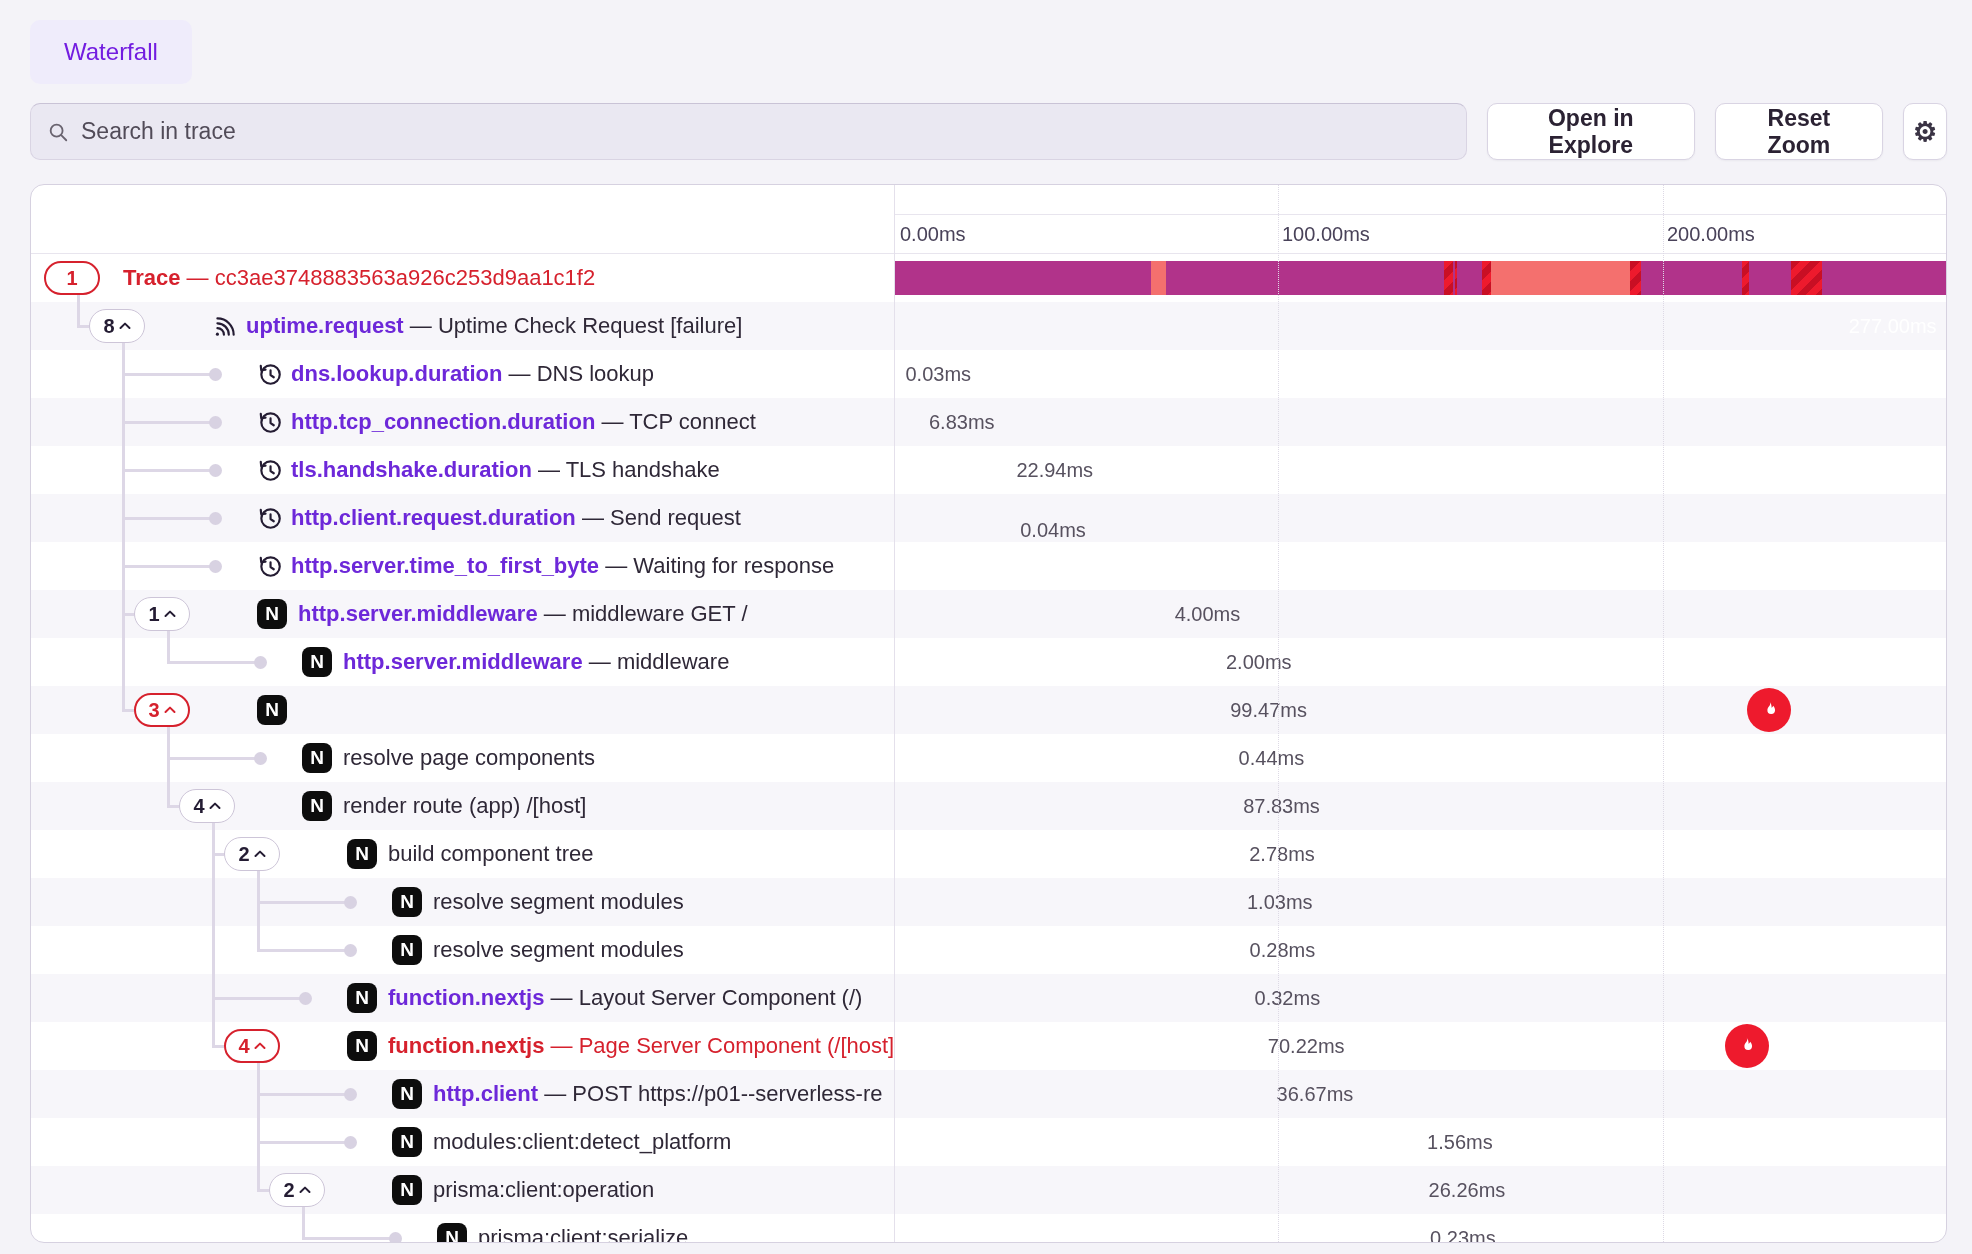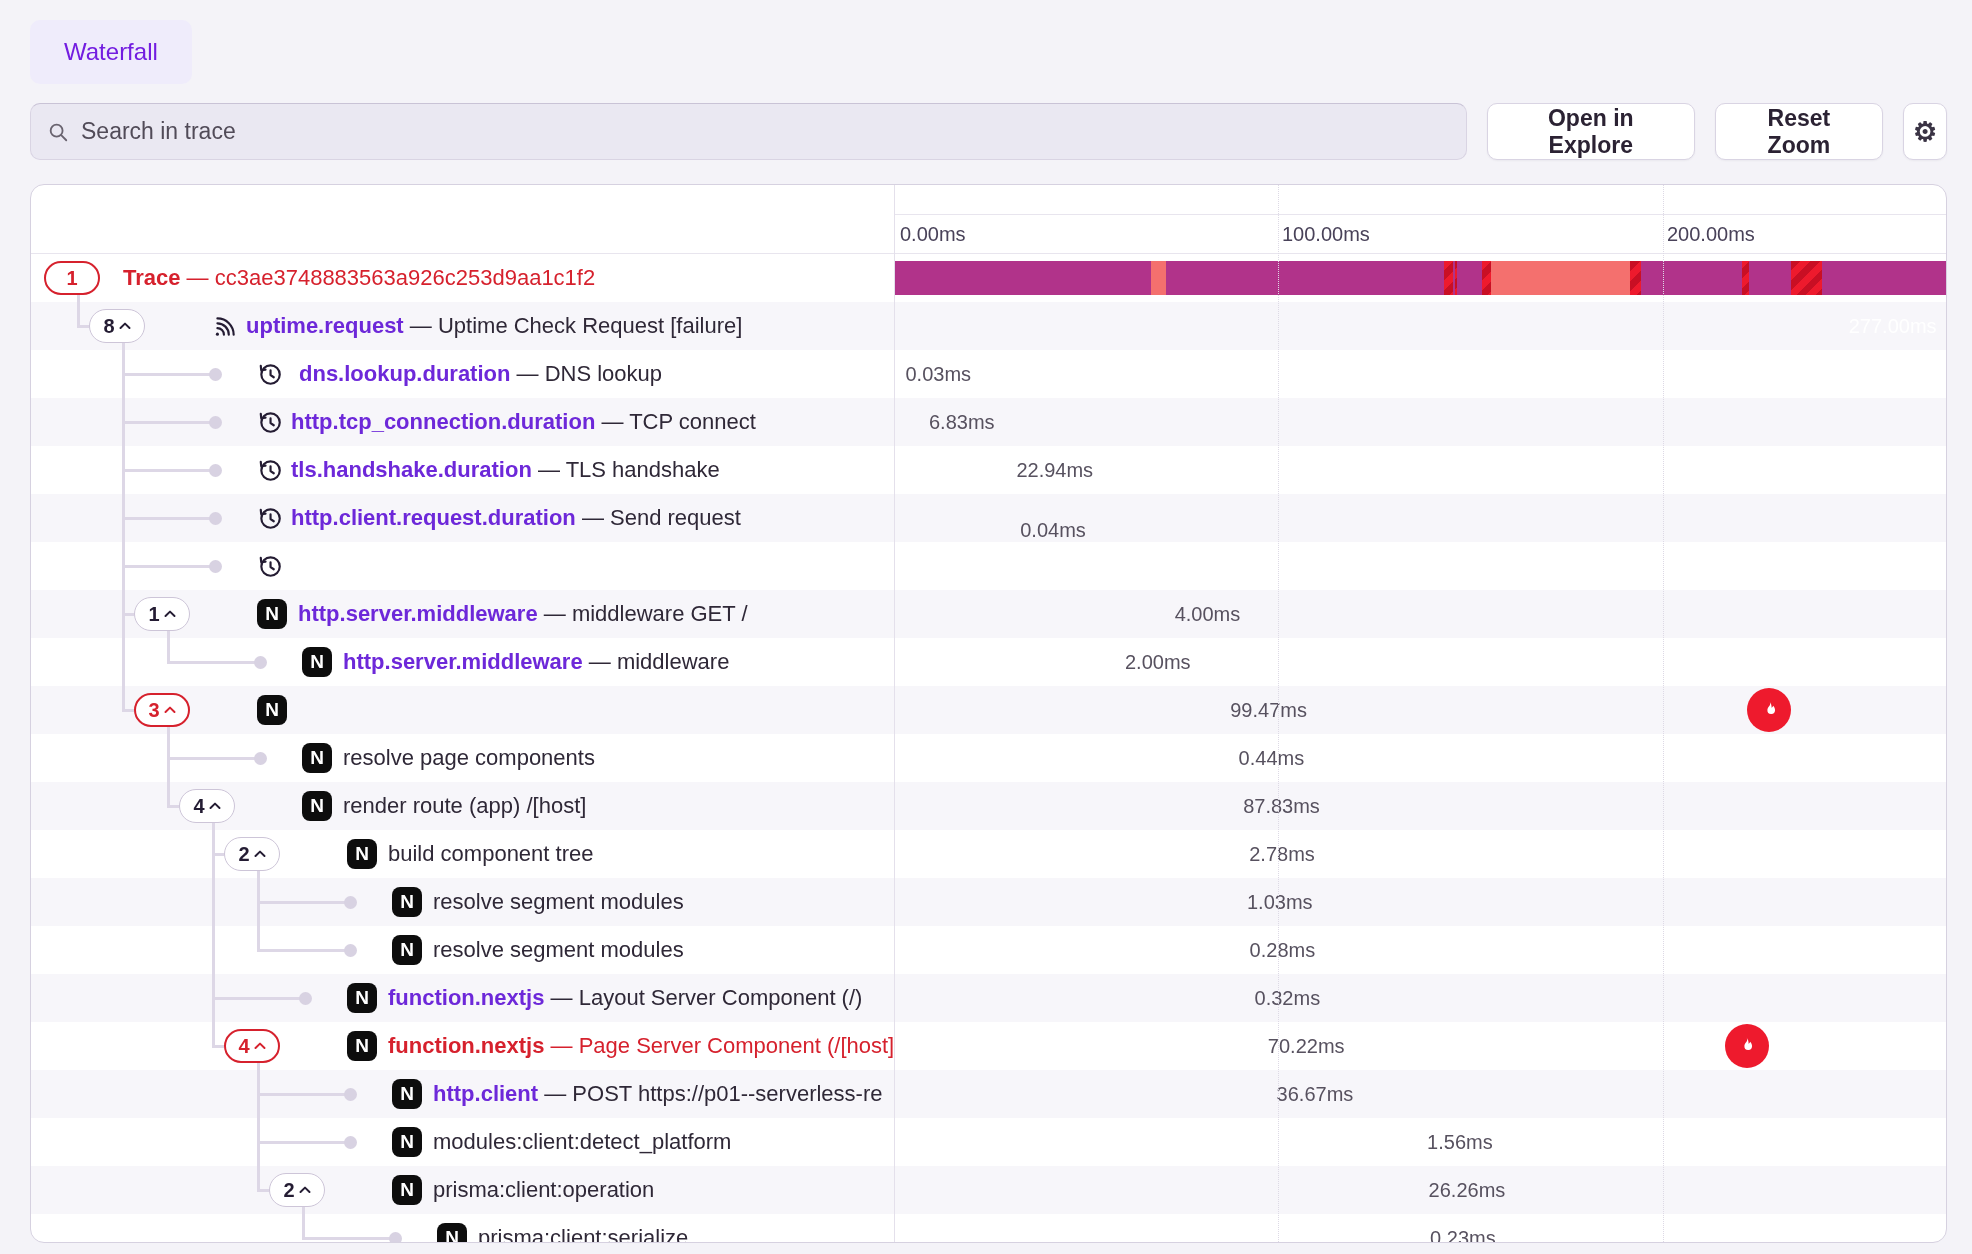--- a/index.html
+++ b/index.html
@@ -183,21 +183,21 @@
           <circle cx="5" cy="19.5" r="1.4" fill="#241c33" stroke="none"></circle>
         </svg></div>
       <div class="rowlabel" style="left: 215px; top: 48px; width: 648px;"><span class="nm">uptime.request</span><span> — </span><span>Uptime Check Request [failure]</span></div>
       <div class="bar" style="left: 863px; width: 1052.6px; background: rgb(177, 51, 138);"></div>
       <div class="durlbl inside" style="top: 48px; left: 1755.6px; width: 150px;">277.00ms</div>
       <div class="svgicon" style="left: 226px; top: 107px;"><svg width="26" height="26" viewBox="0 0 24 24" fill="none" stroke="#241c33" stroke-width="2" stroke-linecap="round" stroke-linejoin="round">
           <circle cx="12.5" cy="12.5" r="8.5"></circle>
           <path d="M12.5 8.5v4.5l3 2"></path>
           <path d="M3.5 4.5l.4 4 4-.6"></path>
         </svg></div>
-      <div class="rowlabel" style="left: 260px; top: 96px; width: 603px; margin-left: 8px;"><span class="nm">dns.lookup.duration</span><span> — </span><span>DNS lookup</span></div>
+      <div class="rowlabel" style="left: 260px; top: 96px; width: 603px;"><span class="nm">dns.lookup.duration</span><span> — </span><span>DNS lookup</span></div>
       <div class="bar" style="left: 863px; width: 2.5px; background: rgb(177, 51, 138);"></div>
       <div class="durlbl" style="top: 96px; left: 874.5px;">0.03ms</div>
       <div class="svgicon" style="left: 226px; top: 155px;"><svg width="26" height="26" viewBox="0 0 24 24" fill="none" stroke="#241c33" stroke-width="2" stroke-linecap="round" stroke-linejoin="round">
           <circle cx="12.5" cy="12.5" r="8.5"></circle>
           <path d="M12.5 8.5v4.5l3 2"></path>
           <path d="M3.5 4.5l.4 4 4-.6"></path>
         </svg></div>
       <div class="rowlabel" style="left: 260px; top: 144px; width: 603px;"><span class="nm">http.tcp_connection.duration</span><span> — </span><span>TCP connect</span></div>
       <div class="bar" style="left: 863px; width: 25.954px; background: rgb(177, 51, 138);"></div>
       <div class="durlbl" style="top: 144px; left: 897.954px;">6.83ms</div>
@@ -215,38 +215,39 @@
           <path d="M3.5 4.5l.4 4 4-.6"></path>
         </svg></div>
       <div class="rowlabel" style="left: 260px; top: 240px; width: 603px;"><span class="nm">http.client.request.duration</span><span> — </span><span>Send request</span></div>
       <div class="bar" style="left: 977.76px; width: 2.5px; background: rgb(177, 51, 138);"></div>
       <div class="durlbl" style="top: 252px; left: 989.26px;">0.04ms</div>
       <div class="svgicon" style="left: 226px; top: 299px;"><svg width="26" height="26" viewBox="0 0 24 24" fill="none" stroke="#241c33" stroke-width="2" stroke-linecap="round" stroke-linejoin="round">
           <circle cx="12.5" cy="12.5" r="8.5"></circle>
           <path d="M12.5 8.5v4.5l3 2"></path>
           <path d="M3.5 4.5l.4 4 4-.6"></path>
         </svg></div>
+      <div class="rowlabel" style="left: 260px; top: 288px; width: 603px;"><span class="nm">http.server.time_to_first_byte</span><span> — </span><span>Waiting for response</span></div>
       <div class="bar" style="left: 977.76px; width: 938.752px; background: rgb(177, 51, 138);"></div>
       <div class="durlbl inside" style="top: 288px; left: 1756.51px; width: 150px;">247.04ms</div>
       <div class="pill" style="left: 103px; top: 343px;">
         <span>1</span>
         <span style="display: flex;">
           <svg width="12" height="8" viewBox="0 0 12 8" fill="none" stroke="currentColor" stroke-width="2" stroke-linecap="round" stroke-linejoin="round">
             <polyline points="1.5,6 6,1.6 10.5,6"></polyline>
           </svg>
         </span>
       </div>
       <div class="nicon" style="left: 226px; top: 345px;">N</div>
       <div class="rowlabel" style="left: 267px; top: 336px; width: 596px;"><span class="nm">http.server.middleware</span><span> — </span><span>middleware GET /</span></div>
       <div class="bar" style="left: 1119.5px; width: 15.2px; background: rgb(244, 112, 110);"></div>
       <div class="durlbl" style="top: 336px; left: 1143.7px;">4.00ms</div>
       <div class="nicon" style="left: 271px; top: 393px;">N</div>
       <div class="rowlabel" style="left: 312px; top: 384px; width: 551px;"><span class="nm">http.server.middleware</span><span> — </span><span>middleware</span></div>
       <div class="bar" style="left: 1125.2px; width: 7.6px; background: rgb(244, 112, 110);"></div>
-      <div class="durlbl" style="top: 384px; left: 1094px;">2.00ms</div>
+      <div class="durlbl" style="top: 384px; left: 1195px;">2.00ms</div>
       <div class="pill err" style="left: 103px; top: 439px;">
         <span>3</span>
         <span style="display: flex;">
           <svg width="12" height="8" viewBox="0 0 12 8" fill="none" stroke="currentColor" stroke-width="2" stroke-linecap="round" stroke-linejoin="round">
             <polyline points="1.5,6 6,1.6 10.5,6"></polyline>
           </svg>
         </span>
       </div>
       <div class="nicon" style="left: 226px; top: 441px;">N</div>
       <div class="bar" style="left: 1413.24px; width: 377.986px; background: repeating-linear-gradient(135deg, rgb(238, 26, 45) 0px, rgb(238, 26, 45) 7px, rgb(201, 15, 36) 7px, rgb(201, 15, 36) 14px);"></div>

